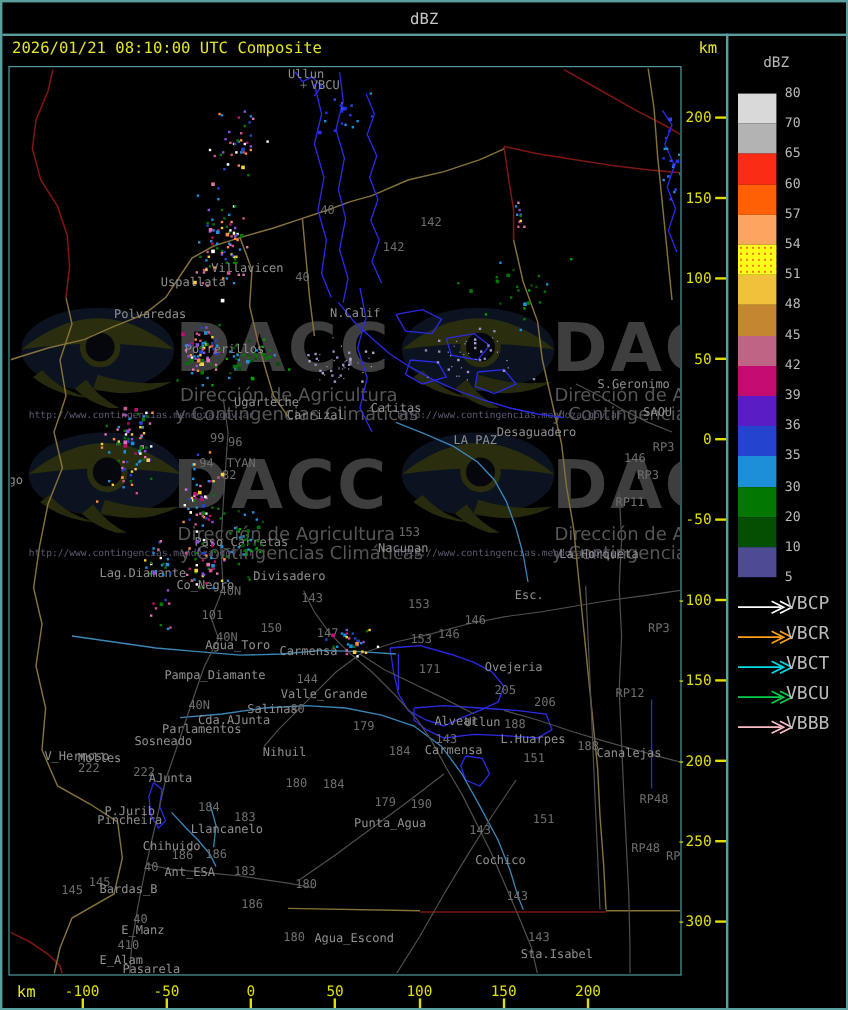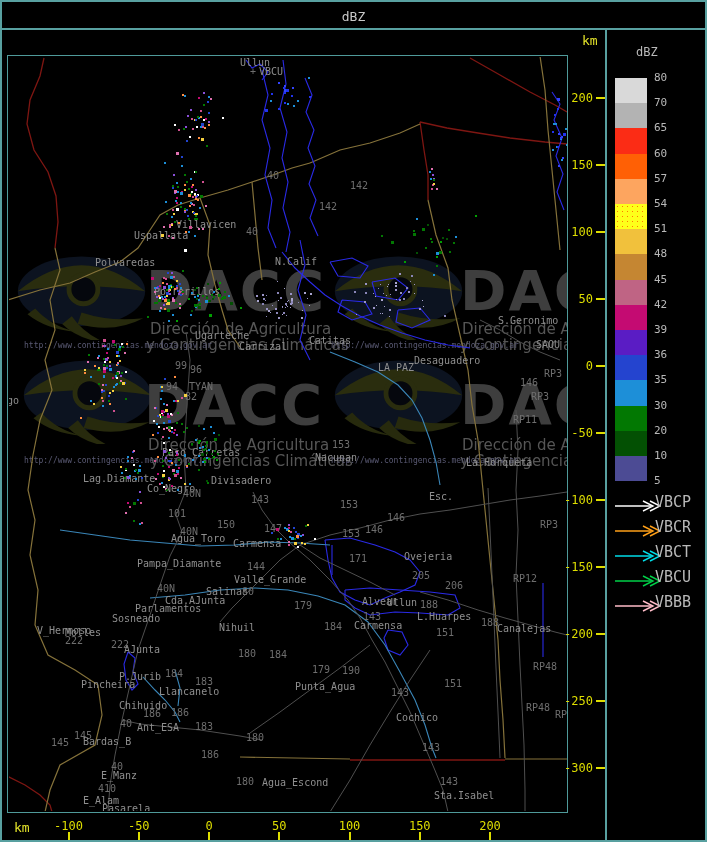--- a/index.html
+++ b/index.html
@@ -39,20 +39,21 @@
 </head>
 <body>
 
 <div id="screen">
 
   <div id="frame"></div>
   <div class="hline" style="left:2px;top:28px;width:703px;"></div>
   <div class="vline" style="left:605px;top:28px;height:812px;"></div>
 
   <div id="title-bar-text">dBZ</div>
+  <div id="timestamp">2026/01/21 08:10:00 UTC Composite</div>
   <div id="km-top">km</div>
   <div id="km-bottom">km</div>
 
   <div id="map-box"></div>
 
   <div class="clip" id="wm-layer">
       <div style="position: absolute; left: 14px; top: 252px;"><svg width="135" height="88" viewBox="0 0 140 90">
           <ellipse cx="70" cy="40" rx="66" ry="36" fill="#0c1320"></ellipse>
           <path d="M4,40 Q70,-14 136,40 Q70,30 4,40 Z" fill="#2a2d0e"></path>
           <circle cx="72" cy="38" r="15" fill="#05070d" stroke="#2a2d0e" stroke-width="5"></circle>
@@ -243,21 +244,21 @@
       <div class="lbl d" style="left: 436px; top: 627px;">151</div>
       <div class="lbl d" style="left: 481px; top: 617px;">188</div>
       <div class="lbl" style="left: 497px; top: 623px;">Canalejas</div>
       <div class="lbl d" style="left: 238px; top: 648px;">180</div>
       <div class="lbl d" style="left: 269px; top: 649px;">184</div>
       <div class="lbl" style="left: 37px; top: 625px;">V_Hermoso</div>
       <div class="lbl" style="left: 65px; top: 627px;">Molles</div>
       <div class="lbl d" style="left: 65px; top: 635px;">222</div>
       <div class="lbl d" style="left: 111px; top: 639px;">222</div>
       <div class="lbl" style="left: 124px; top: 644px;">AJunta</div>
-      <div class="lbl" style="left: 87px; top: 671px; margin-left: 32px;">P.Jurib</div>
+      <div class="lbl" style="left: 87px; top: 671px;">P.Jurib</div>
       <div class="lbl" style="left: 81px; top: 679px;">Pincheira</div>
       <div class="lbl" style="left: 159px; top: 686px;">Llancanelo</div>
       <div class="lbl d" style="left: 165px; top: 668px;">184</div>
       <div class="lbl d" style="left: 195px; top: 676px;">183</div>
       <div class="lbl" style="left: 119px; top: 700px;">Chihuido</div>
       <div class="lbl d" style="left: 143px; top: 708px;">186</div>
       <div class="lbl d" style="left: 171px; top: 707px;">186</div>
       <div class="lbl d" style="left: 195px; top: 721px;">183</div>
       <div class="lbl d" style="left: 120px; top: 718px;">40</div>
       <div class="lbl" style="left: 137px; top: 722px;">Ant_ESA</div>

